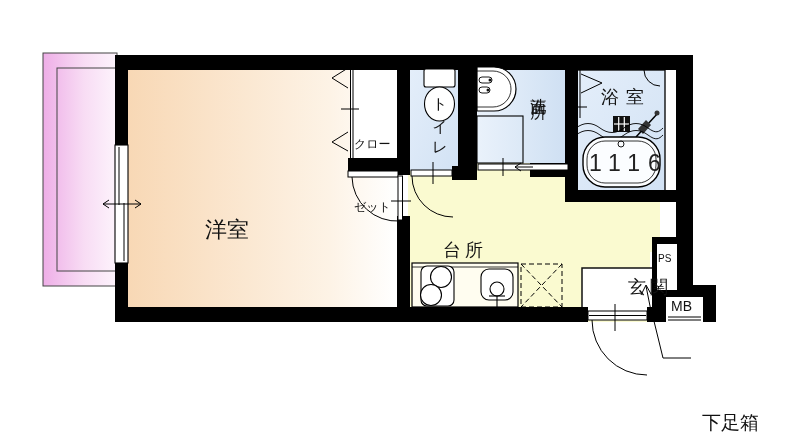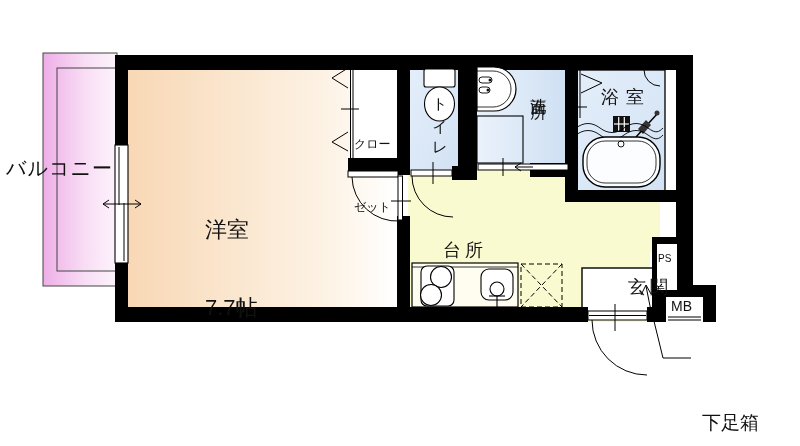--- a/index.html
+++ b/index.html
@@ -201,38 +201,37 @@
 
   <g stroke="#000" fill="none" stroke-width="1">
     <g>
       <line x1="651" y1="311" x2="646" y2="286"></line>
       <polyline points="641,295 646,285 651,294"></polyline>
     </g>
     <polyline points="652,313 663,358 691,358"></polyline>
   </g>
 </svg>
 
-<div class="lbl" style="left:6px;top:156px;font-size:20px;letter-spacing:1px;">バルコニー</div>
 
 <div class="lbl center" style="left:205px;top:165px;width:100px;font-size:22px;line-height:26px;">
   <div>洋室</div>
-  <div>7.7帖</div>
 </div>
 
 <div class="lbl" style="left:354px;top:92px;font-size:12px;line-height:21px;">
   <div>クロー</div>
   <div>ゼット</div>
 </div>
 
 <div class="lbl vert" style="left:431px;top:87px;font-size:15px;letter-spacing:5px;">トイレ</div>
 
 <div class="lbl vert" style="left:529px;top:85px;font-size:16px;letter-spacing:3px;">洗面所</div>
 
 <div class="lbl" style="left:601px;top:87px;font-size:18px;letter-spacing:7px;">浴室</div>
 
+<div class="lbl" style="left:589px;top:150px;font-size:23px;letter-spacing:8px;color:#222;">1116</div>
 
 <div class="lbl" style="left:443px;top:240px;font-size:18px;letter-spacing:4px;text-align:right;">台所</div>
 
 <div class="lbl" style="left:628px;top:277px;font-size:18px;letter-spacing:4px;">玄関</div>
 
 <div class="lbl" style="left:658px;top:253px;font-size:10px;">PS</div>
 
 <div class="lbl" style="left:671px;top:298px;font-size:14px;">MB</div>
 
 <div class="lbl" style="left:693px;top:337px;font-size:19px;line-height:23px;">

